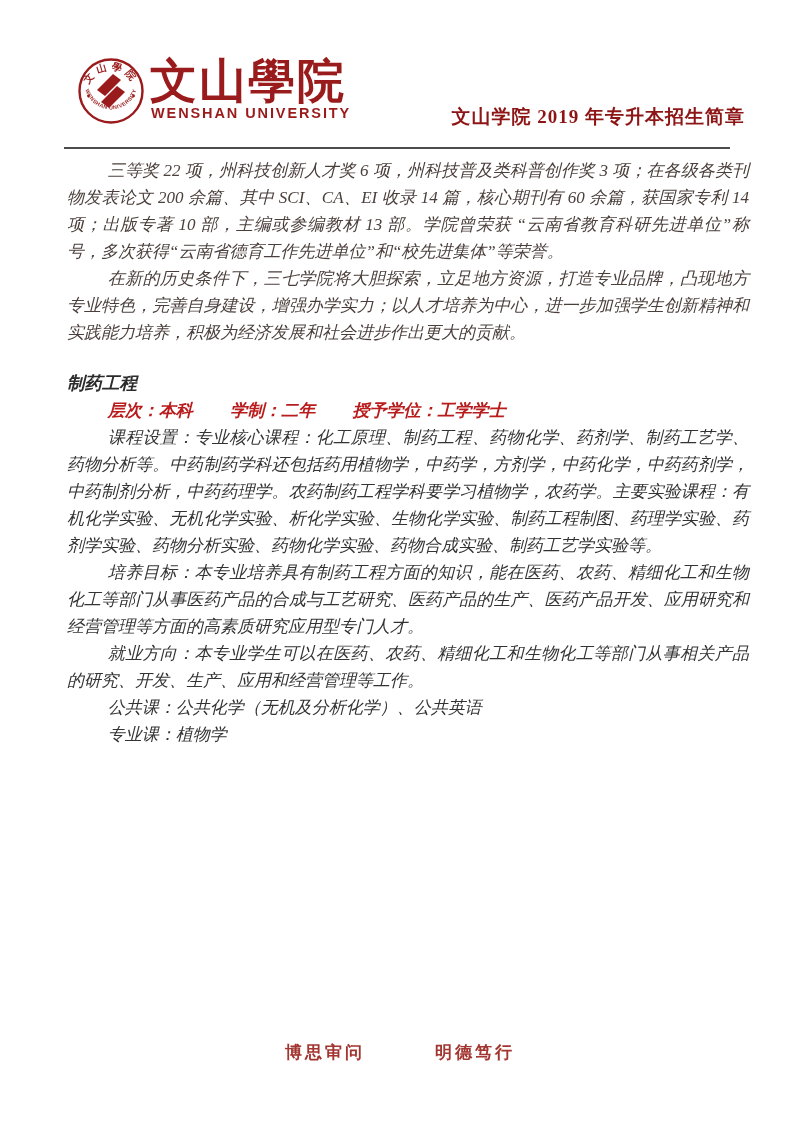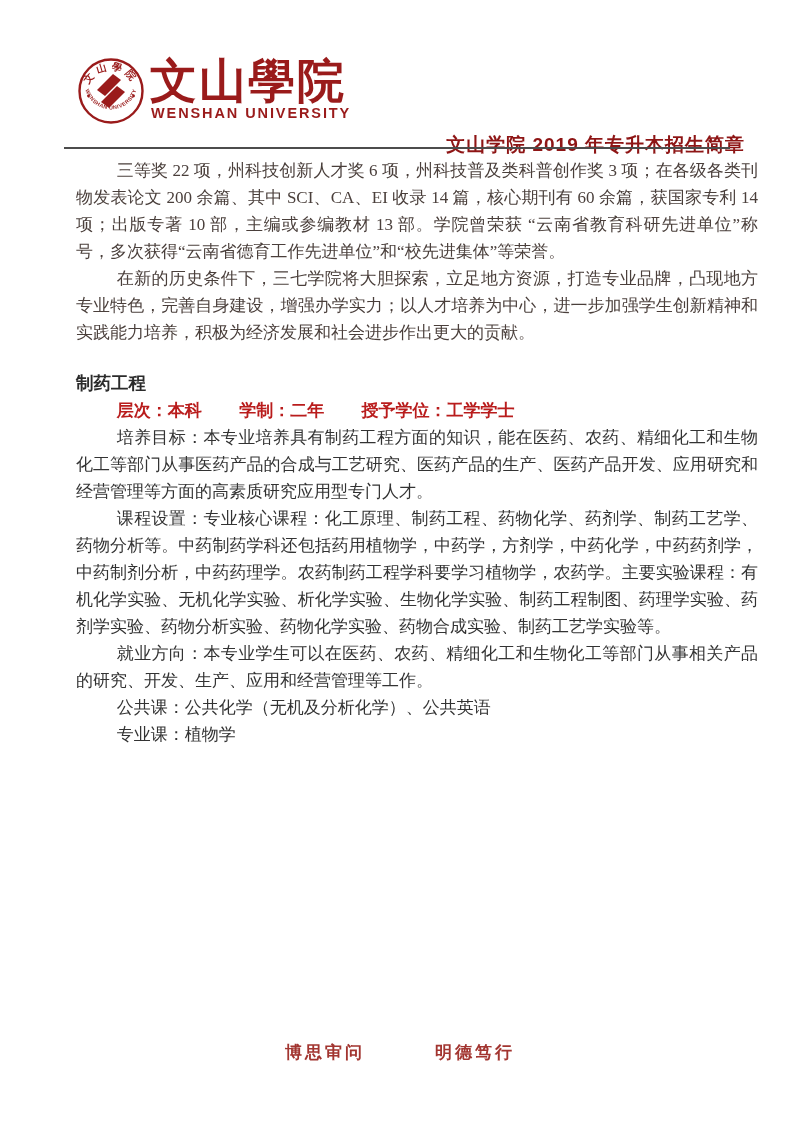--- a/index.html
+++ b/index.html
@@ -15,27 +15,27 @@
     font-family:"Liberation Serif", serif;white-space:nowrap;
   }
   .latin-name{
     position:absolute;left:151px;top:105px;
     font-size:14.5px;font-weight:bold;letter-spacing:1.9px;color:#9a1b1b;
     font-family:"Liberation Sans", sans-serif;white-space:nowrap;
   }
   .doc-title{
     position:absolute;right:55px;top:104px;
     font-size:19px;font-weight:bold;letter-spacing:1px;color:#8e1515;
-    font-family:Liberation Sans, sans-serif;white-space:nowrap;margin-top:28px;
+    font-family:Liberation Serif, serif;white-space:nowrap;
   }
   .rule{position:absolute;left:64px;top:147px;width:666px;height:2px;background:#4c4c4c;}
   
   .content{
-    position:absolute;left:76px;top:157px;width:682px;
-    font-size:17px;line-height:27px;text-align:justify;color:#333333;
+    position:absolute;left:67px;top:157px;width:682px;
+    font-size:17px;line-height:27px;text-align:justify;color:#333333;font-style:italic;
   }
   .content p{margin:0;text-indent:2.4em;}
   .intro{color:#4a3f3b;}
   .major-title{
     margin:24px 0 0 0;font-size:17.5px;line-height:27px;font-weight:bold;
     color:#2b2b2b;
   }
   .meta-line{font-weight:bold;color:#b91c1c;text-indent:2.4em;margin:0;}
   .meta-item{margin-right:2.2em;}
   .meta-item:last-child{margin-right:0;}
@@ -80,22 +80,22 @@
   <div class="content">
     <p class="intro">三等奖 22 项，州科技创新人才奖 6 项，州科技普及类科普创作奖 3 项；在各级各类刊物发表论文 200 余篇、其中 SCI、CA、EI 收录 14 篇，核心期刊有 60 余篇，获国家专利 14 项；出版专著 10 部，主编或参编教材 13 部。学院曾荣获 “云南省教育科研先进单位”称号，多次获得“云南省德育工作先进单位”和“校先进集体”等荣誉。</p>
     <p class="intro">在新的历史条件下，三七学院将大胆探索，立足地方资源，打造专业品牌，凸现地方专业特色，完善自身建设，增强办学实力；以人才培养为中心，进一步加强学生创新精神和实践能力培养，积极为经济发展和社会进步作出更大的贡献。</p>
 
     <h2 class="major-title">制药工程</h2>
 
     <p class="meta-line">
       <span class="meta-item"><span>层次：</span><span>本科</span></span><span class="meta-item"><span>学制：</span><span>二年</span></span><span class="meta-item"><span>授予学位：</span><span>工学学士</span></span>
     </p>
 
+    <p>课程设置：专业核心课程：化工原理、制药工程、药物化学、药剂学、制药工艺学、药物分析等。中药制药学科还包括药用植物学，中药学，方剂学，中药化学，中药药剂学，中药制剂分析，中药药理学。农药制药工程学科要学习植物学，农药学。主要实验课程：有机化学实验、无机化学实验、析化学实验、生物化学实验、制药工程制图、药理学实验、药剂学实验、药物分析实验、药物化学实验、药物合成实验、制药工艺学实验等。</p>
     <p>培养目标：本专业培养具有制药工程方面的知识，能在医药、农药、精细化工和生物化工等部门从事医药产品的合成与工艺研究、医药产品的生产、医药产品开发、应用研究和经营管理等方面的高素质研究应用型专门人才。</p>
-    <p>课程设置：专业核心课程：化工原理、制药工程、药物化学、药剂学、制药工艺学、药物分析等。中药制药学科还包括药用植物学，中药学，方剂学，中药化学，中药药剂学，中药制剂分析，中药药理学。农药制药工程学科要学习植物学，农药学。主要实验课程：有机化学实验、无机化学实验、析化学实验、生物化学实验、制药工程制图、药理学实验、药剂学实验、药物分析实验、药物化学实验、药物合成实验、制药工艺学实验等。</p>
     <p>就业方向：本专业学生可以在医药、农药、精细化工和生物化工等部门从事相关产品的研究、开发、生产、应用和经营管理等工作。</p>
     <p>公共课：公共化学（无机及分析化学）、公共英语</p>
     <p>专业课：植物学</p>
   </div>
 
   <div class="motto">
     <span>博思审问</span><span class="second">明德笃行</span>
   </div>
 
 </div>

